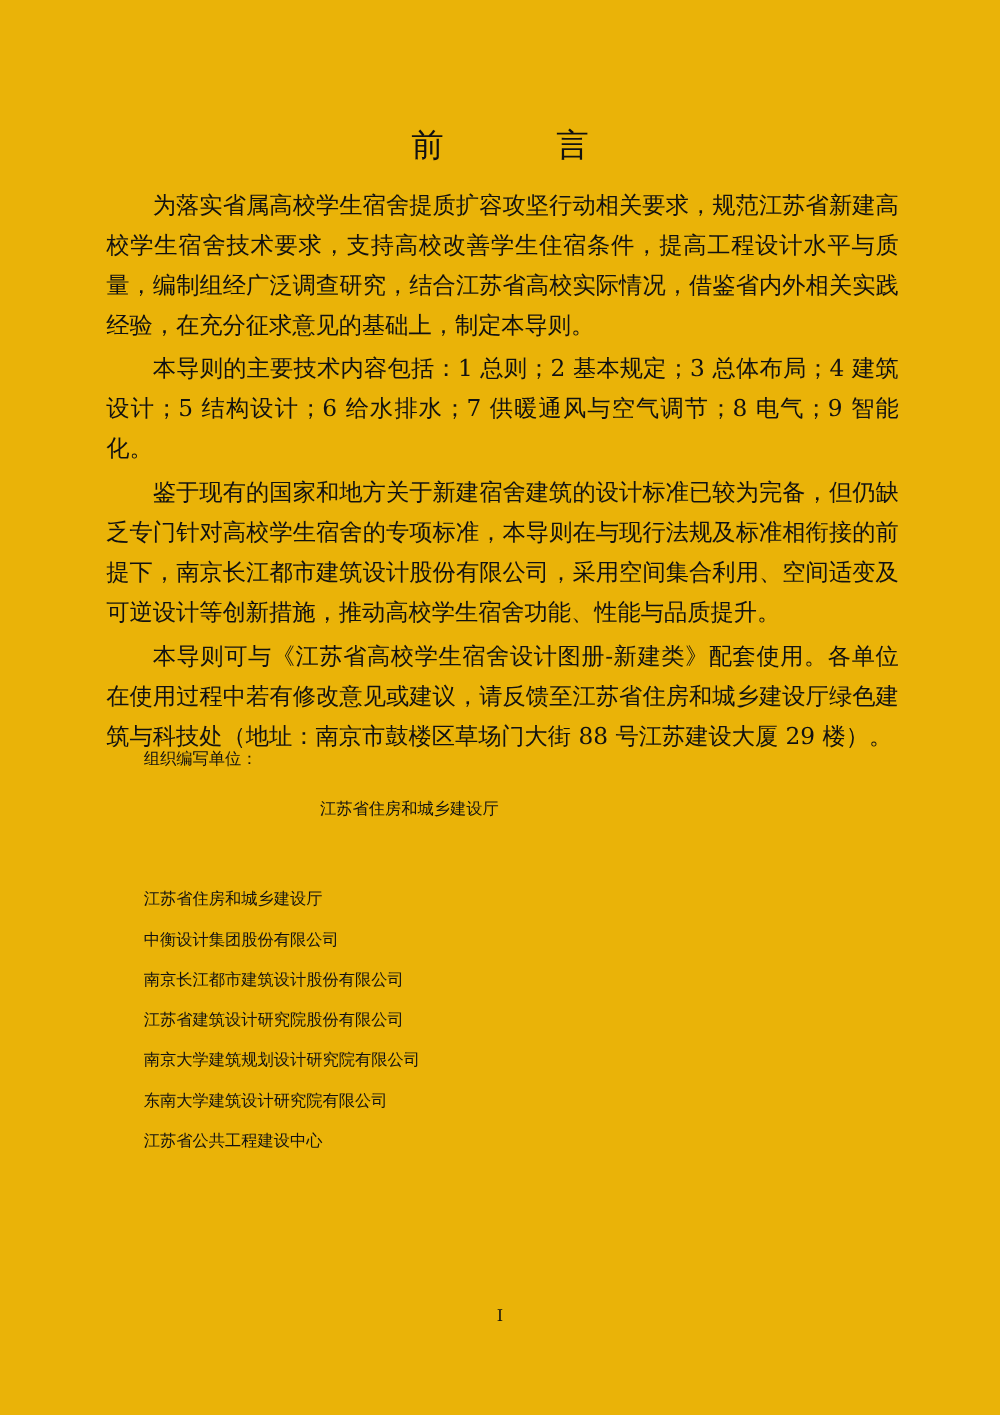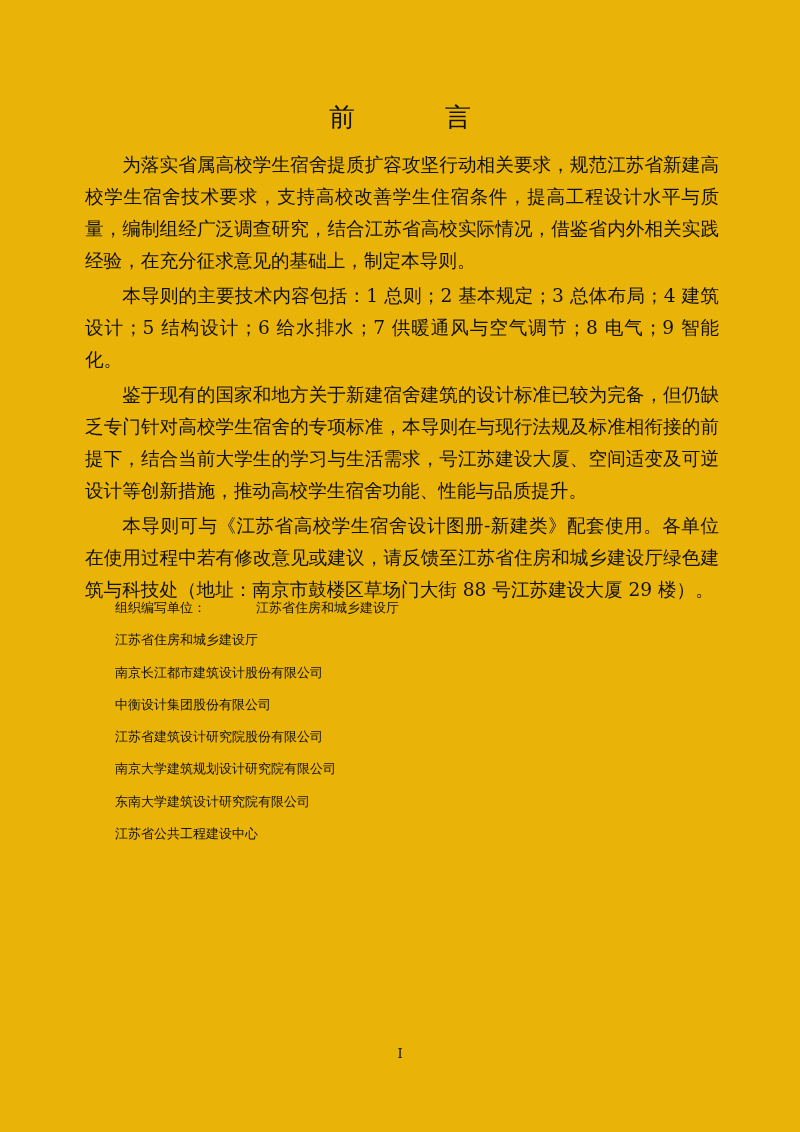--- a/index.html
+++ b/index.html
@@ -7,50 +7,50 @@
          font-family: "DejaVu Serif", "Liberation Serif", serif; color: #111; }
   .page { position: absolute; left: 0; top: 0; width: 800px; height: 1132px; background: #eab308; }
   .title { position: absolute; top: 100px; left: 0; width: 800px; text-align: center;
            font-size: 26px; letter-spacing: 32px; text-indent: 32px; line-height: 34px; }
   .body-text { position: absolute; left: 82px; top: 146px; width: 640px;
                font-size: 18.6px; line-height: 32px; text-align: justify; }
   .body-text p { margin: 3px; text-indent: 2em; }
   .org { position: absolute; left: 115px; top: 592px; font-size: 13px; line-height: 32.3px; }
   .org-row { display: flex; white-space: nowrap; }
   .org-label { width: 141px; }
-  .org-values { display: flex; flex-direction: column; }
+  .org-values { display: flex; flex-direction: column; margin-top: 40px; }
   .page-num { position: absolute; top: 1046px; left: 0; width: 800px; text-align: center;
               font-size: 13px; line-height: 16px; }
 </style>
 </head>
 <body>
 
 <div class="page">
 
   <div class="title">前　言</div>
 
   <div class="body-text">
     <p>为落实省属高校学生宿舍提质扩容攻坚行动相关要求，规范江苏省新建高校学生宿舍技术要求，支持高校改善学生住宿条件，提高工程设计水平与质量，编制组经广泛调查研究，结合江苏省高校实际情况，借鉴省内外相关实践经验，在充分征求意见的基础上，制定本导则。</p>
     <p>本导则的主要技术内容包括：1 总则；2 基本规定；3 总体布局；4 建筑设计；5 结构设计；6 给水排水；7 供暖通风与空气调节；8 电气；9 智能化。</p>
-    <p>鉴于现有的国家和地方关于新建宿舍建筑的设计标准已较为完备，但仍缺乏专门针对高校学生宿舍的专项标准，本导则在与现行法规及标准相衔接的前提下，结合当前大学生的学习与生活需求，号江苏建设大厦、空间适变及可逆设计等创新措施，推动高校学生宿舍功能、性能与品质提升。</p>
+    <p>鉴于现有的国家和地方关于新建宿舍建筑的设计标准已较为完备，但仍缺乏专门针对高校学生宿舍的专项标准，本导则在与现行法规及标准相衔接的前提下，南京长江都市建筑设计股份有限公司，采用空间集合利用、空间适变及可逆设计等创新措施，推动高校学生宿舍功能、性能与品质提升。</p>
     <p>本导则可与《江苏省高校学生宿舍设计图册-新建类》配套使用。各单位在使用过程中若有修改意见或建议，请反馈至江苏省住房和城乡建设厅绿色建筑与科技处（地址：南京市鼓楼区草场门大街 88 号江苏建设大厦 29 楼）。</p>
   </div>
 
   <div class="org">
     <div class="org-row">
       <span class="org-label">组织编写单位：</span>
       <div class="org-values">
         <span>江苏省住房和城乡建设厅</span>
       </div>
     </div>
     <div class="org-row">
       <div class="org-values">
         <span>江苏省住房和城乡建设厅</span>
+        <span>中衡设计集团股份有限公司</span>
         <span>南京长江都市建筑设计股份有限公司</span>
-        <span>中衡设计集团股份有限公司</span>
         <span>江苏省建筑设计研究院股份有限公司</span>
         <span>南京大学建筑规划设计研究院有限公司</span>
         <span>东南大学建筑设计研究院有限公司</span>
         <span>江苏省公共工程建设中心</span>
       </div>
     </div>
   </div>
 
   <div class="page-num">I</div>
 </div>

